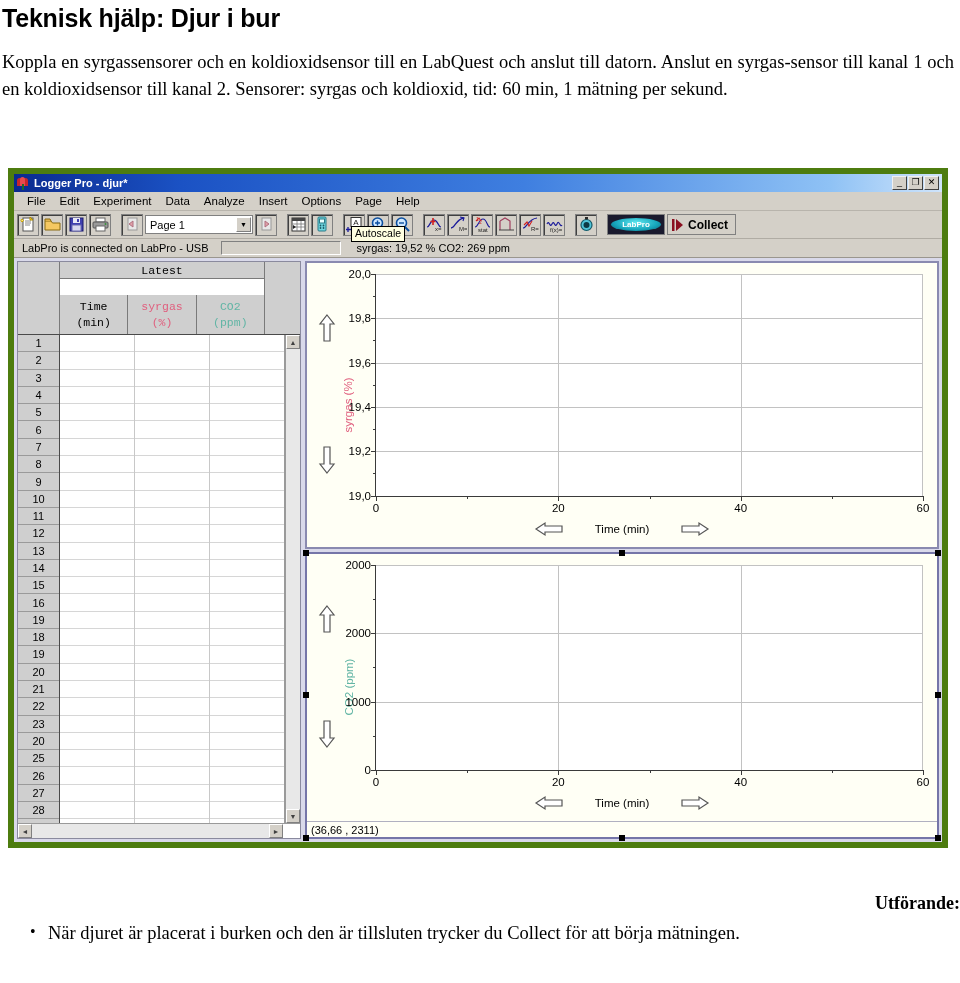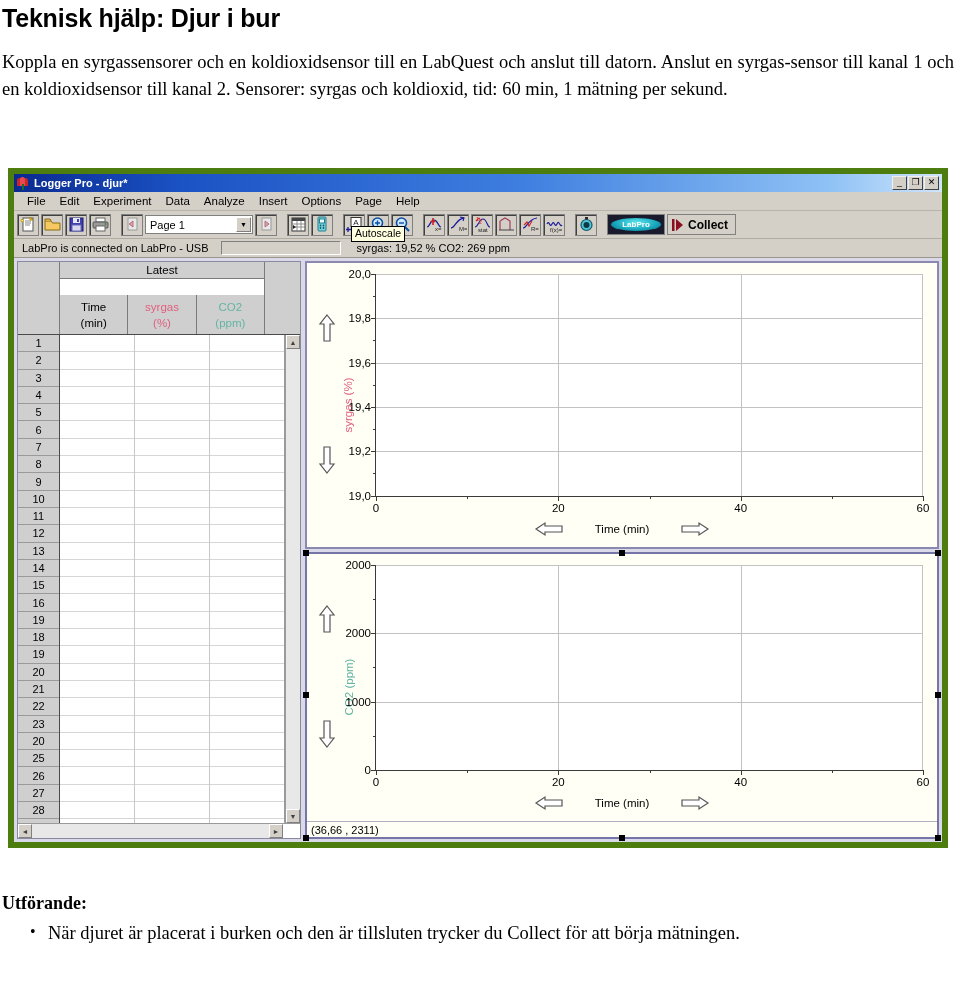--- a/index.html
+++ b/index.html
@@ -197,21 +197,21 @@
 
   
   .table-pane {
     width: 284px;
     background: #ffffff;
     border: 1px solid #8a8a9e;
     display: flex; flex-direction: column;
     position: relative;
     flex: none;
   }
-  .tbl-header { display: flex; border-bottom: 1px solid #4a4a4a; }
+  .tbl-header { display: flex; border-bottom: 1px solid #4a4a4a; font-family: Liberation Mono, monospace; }
   .tbl-corner {
     width: 42px; background: #cfcfcf;
     border-right: 1px solid #7a7a7a;
     flex: none;
   }
   .tbl-headcols { flex: 1; }
   .tbl-latest {
     height: 17px; background: #cfcfcf;
     border-bottom: 1px solid #7a7a7a;
     display: flex; align-items: center; justify-content: center;
@@ -375,21 +375,21 @@
     position: absolute; width: 6px; height: 6px;
     background: #000; z-index: 20;
   }
 
   
   .doc-bottom {
     position: absolute;
     left: 0; top: 893px; width: 960px;
   }
   .b-head {
-    font-size: 18px; font-weight: bold; padding-left: 2px; color: #000;
+    font-size: 18px; font-weight: bold; padding-left: 2px; color: #000; text-align: right;
   }
   .b-li {
     display: flex; padding-left: 30px; padding-top: 6px;
   }
   .b-bullet { width: 18px; font-size: 16px; line-height: 24px; flex: none; }
   .b-text { font-size: 18.5px; line-height: 1.45; color: #000; }
 
   svg { display: block; }
 </style>
 </head>

